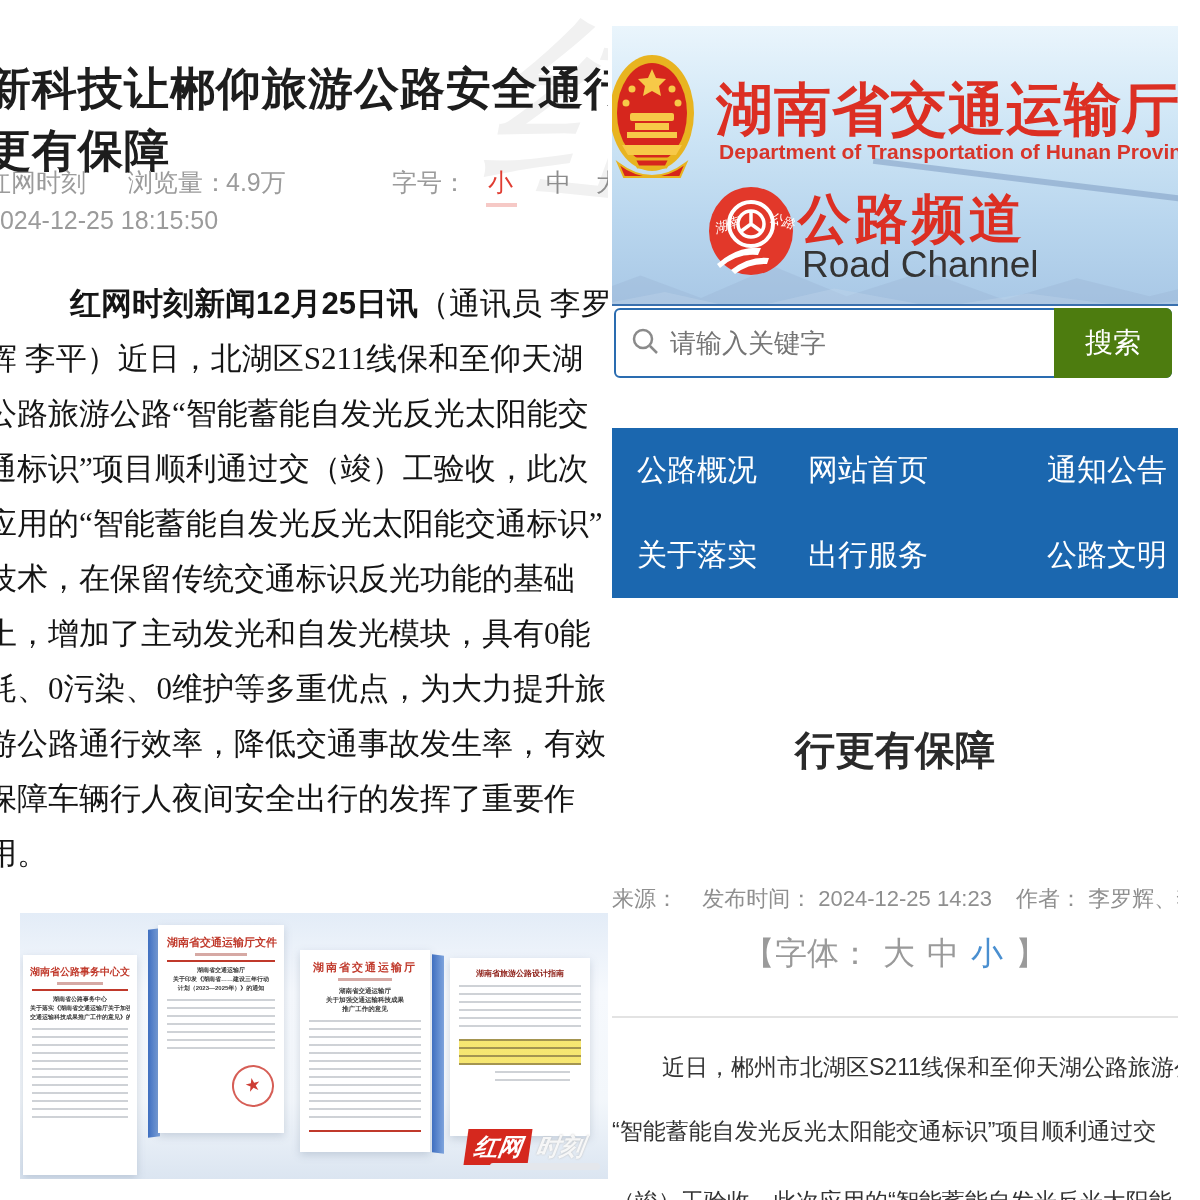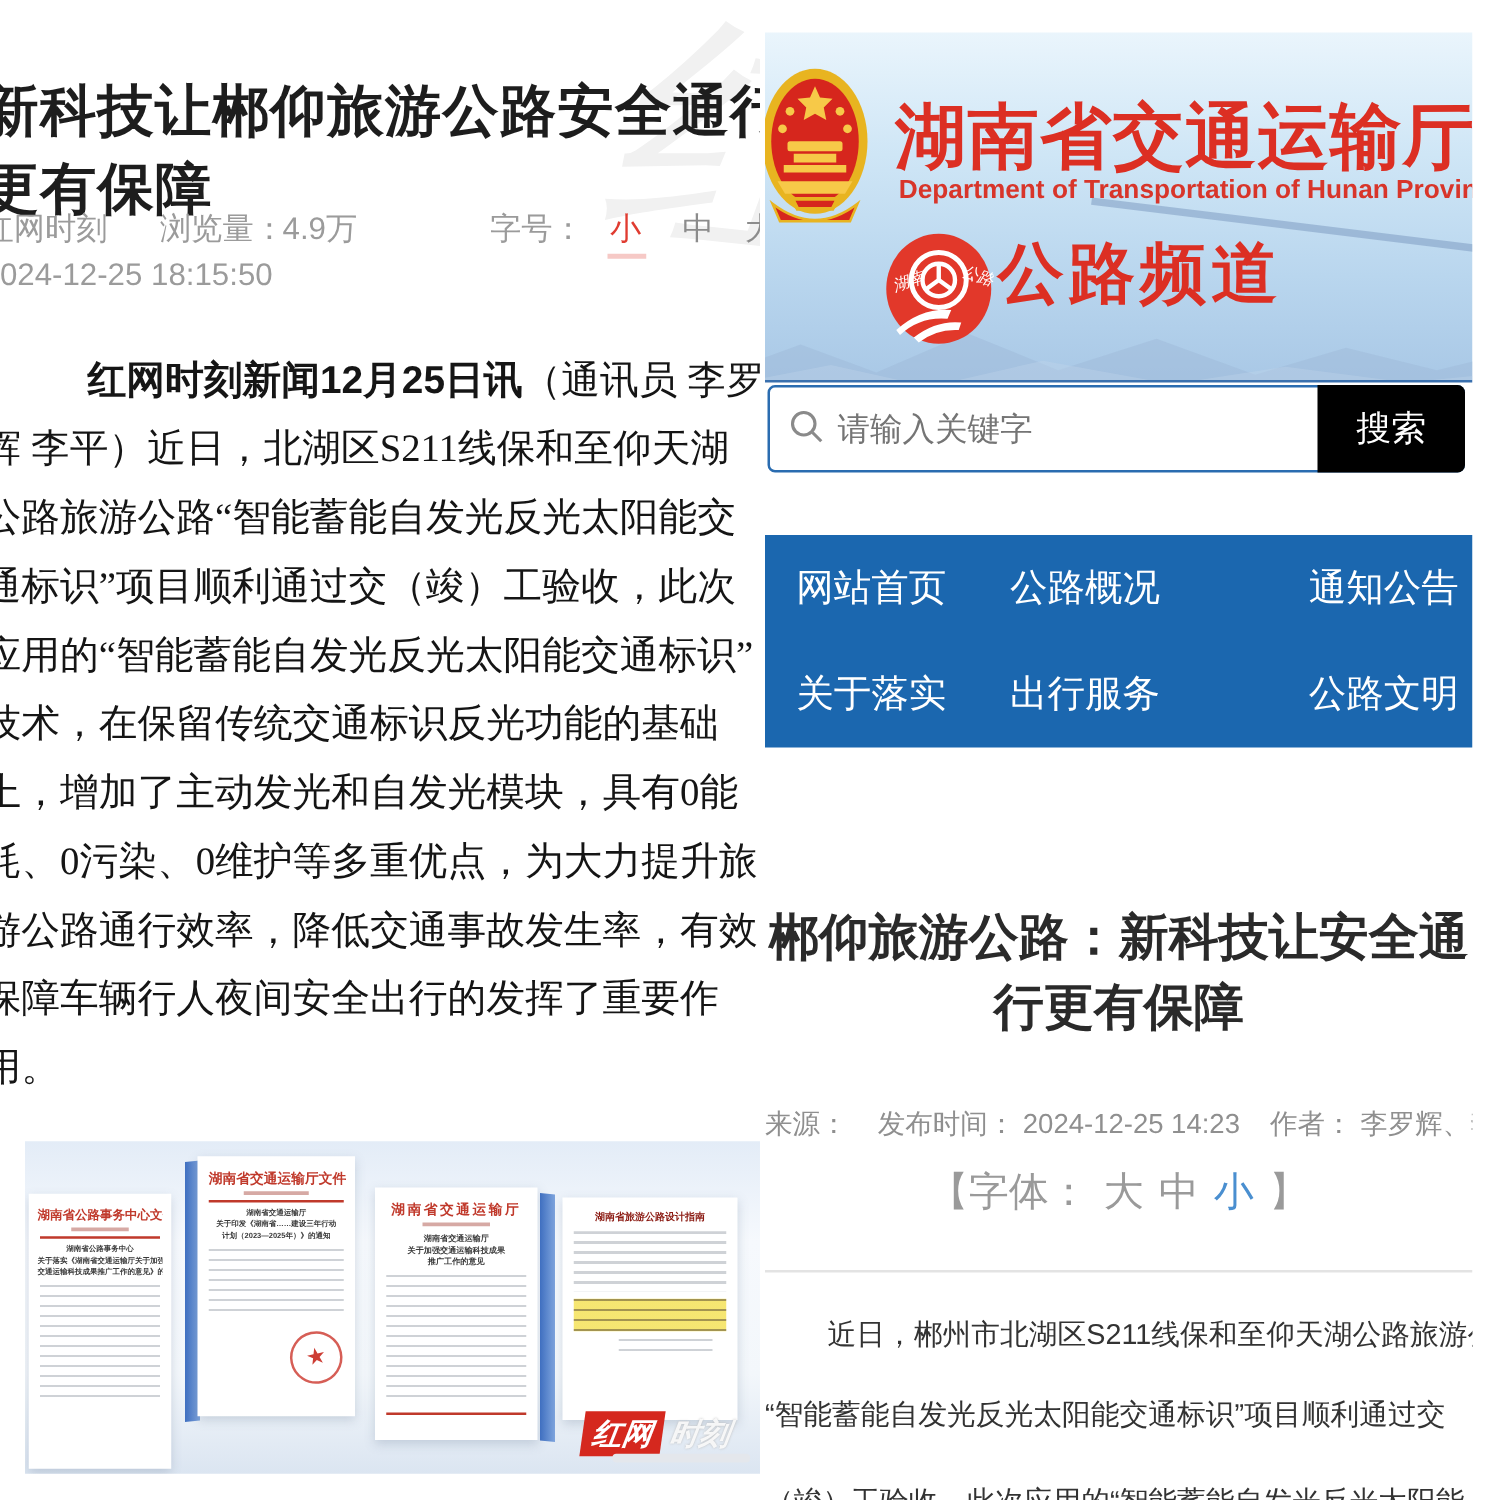--- a/index.html
+++ b/index.html
@@ -65,21 +65,21 @@
   .chan-cn{position:absolute;left:186px;top:158px;font-size:53px;font-weight:bold;color:#dc2f23;letter-spacing:4px;white-space:nowrap;}
   .chan-en{position:absolute;left:190px;top:218px;font-size:37px;color:#343434;white-space:nowrap;}
   .emblem{position:absolute;left:-4px;top:25px;}
   .rlogo{position:absolute;left:95px;top:160px;}
 
   .search{position:absolute;left:2px;top:308px;width:558px;height:70px;border:2px solid #2a6cb0;
           border-radius:6px;background:#fff;display:flex;align-items:center;box-sizing:border-box;}
   .search input{flex:1;border:none;outline:none;font-size:26px;color:#0c4a6e;padding-left:10px;
           font-family:"Liberation Sans",sans-serif;background:transparent;}
   .search .sicon{margin-left:14px;}
-  .sbtn{width:118px;height:70px;margin:-2px -2px -2px 0;border:none;background:#000000;color:#fff;
+  .sbtn{width:118px;height:70px;margin:-2px -2px -2px 0;border:none;background:#4d7c0f;color:#fff;
         font-size:28px;border-radius:0 6px 6px 0;font-family:"Liberation Sans",sans-serif;cursor:pointer;}
 
   .nav{position:absolute;left:0;top:428px;width:566px;height:170px;background:#1b67af;
        display:grid;grid-template-columns:171px 239px auto;grid-auto-rows:85px;
        align-items:center;padding-left:25px;box-sizing:border-box;}
   .nav div{color:#fff;font-size:30px;white-space:nowrap;cursor:pointer;}
 
   .crumb{position:absolute;left:14px;top:634px;display:flex;align-items:center;color:#979797;font-size:25px;}
   .crumb .txt{margin-left:12px;white-space:nowrap;}
 
@@ -221,45 +221,45 @@
         <circle cx="44" cy="38" r="22" fill="none" stroke="#fff" stroke-width="4"></circle>
         <circle cx="44" cy="38" r="13" fill="none" stroke="#fff" stroke-width="3.5"></circle>
         <path d="M44 25 v13 M44 38 l-11 8 M44 38 l11 8" stroke="#fff" stroke-width="3.5" fill="none"></path>
         <path d="M10 78 q20 -18 44 -16 l-3 7 q-22 -2 -38 13 z" fill="#fff"></path>
         <path d="M24 84 q18 -14 38 -12 l-2 6 q-18 -1 -32 10 z" fill="#fff"></path>
         <text x="8" y="46" fill="#fff" font-size="13" font-style="italic" transform="rotate(-18 12 44)">湖南</text>
         <text x="62" y="36" fill="#fff" font-size="13" font-style="italic" transform="rotate(18 66 34)">公路</text>
       </svg>
     </span>
     <div class="chan-cn">公路频道</div>
+    <div class="chan-en">Road Channel</div>
   </header>
 
   <div class="search">
     <span class="sicon">
       <svg width="30" height="30" viewBox="0 0 30 30">
           <circle cx="13" cy="13" r="9" fill="none" stroke="#8a8a8a" stroke-width="2.5"></circle>
           <line x1="20" y1="20" x2="27" y2="27" stroke="#8a8a8a" stroke-width="2.5"></line>
         </svg>
     </span>
     <input type="text" placeholder="请输入关键字" style="">
     <button class="sbtn">搜索</button>
   </div>
 
   <nav class="nav">
+    <div>公路概况</div>
     <div>网站首页</div>
-    <div>公路概况</div>
     <div>通知公告</div>
     <div>关于落实</div>
     <div>出行服务</div>
     <div>公路文明</div>
   </nav>
 
 
   <div class="r-title">
-    <div>郴仰旅游公路：新科技让安全通</div>
     <div>行更有保障</div>
   </div>
 
   <div class="r-meta">
     <span>来源：</span>
     <b>发布时间：</b>
     <span>2024-12-25 14:23</span>
     <b>作者：</b>
     <span>李罗辉、李平</span>
   </div>

